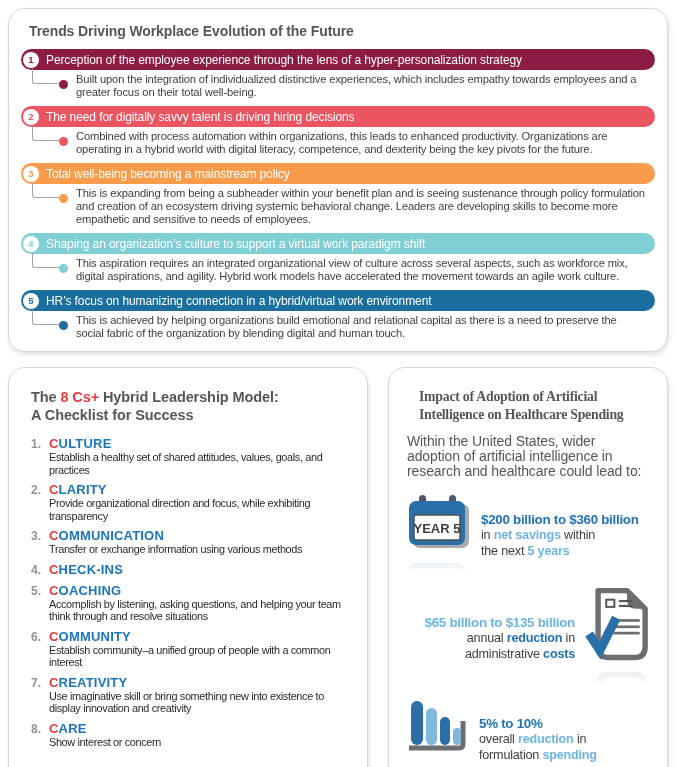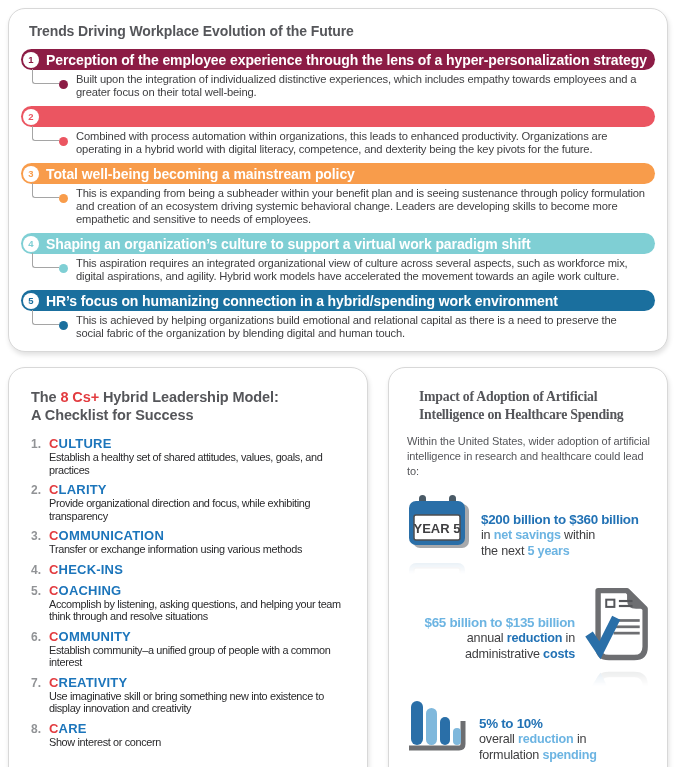--- a/index.html
+++ b/index.html
@@ -17,21 +17,21 @@
   .card{background:#fff;border:1px solid #D8D8D8;border-radius:17px;
     box-shadow:1px 3px 5px rgba(0,0,0,.12);}
   
   .trends{padding:12px 12px 4px 12px;}
   .trends h1{font-size:14px;color:var(--head);margin:2px 0 10px 8px;letter-spacing:-.1px}
   .trend-bar{height:21px;border-radius:11px;display:flex;align-items:center;
     padding:0 10px 0 2px;}
   .badge{width:16px;height:16px;border-radius:50%;background:#fff;font-size:9.5px;
     font-weight:700;display:flex;align-items:center;justify-content:center;
     margin-right:7px;flex:none;}
-  .trend-title{color:#fff;font-weight:700;font-size:14px;letter-spacing:-.1px;white-space:nowrap}
+  .trend-title{color:#fff;font-weight:400;font-size:12px;letter-spacing:-.1px;white-space:nowrap}
   .trend-desc{position:relative;margin:3px 8px 7px 55px;font-size:11.2px;
     line-height:13px;color:var(--body);letter-spacing:-.15px;}
   .connector{position:absolute;left:-44px;top:-4px;width:27px;height:15px;
     border-left:1.5px solid #A5A5A5;border-bottom:1.5px solid #A5A5A5;
     border-radius:0 0 0 3px;}
   .dot{position:absolute;left:-17px;top:7px;width:9px;height:9px;border-radius:50%;}
   
   .bottom{display:flex;gap:20px;margin-top:15px;}
   
   .leadership{width:360px;flex:none;padding:16px 20px 10px 22px;}
@@ -41,21 +41,21 @@
   .c-item{display:flex;margin-bottom:6px;}
   .c-marker{width:18px;flex:none;font-weight:700;color:#919396;font-size:12px;padding-top:1px;}
   .c-head{font-size:13px;font-weight:700;letter-spacing:.2px;line-height:15px;}
   .c-first{color:var(--red);} .c-rest{color:var(--cblue);}
   .c-desc{font-size:10.9px;line-height:12.5px;color:#2A2A2C;letter-spacing:-.35px;
     font-stretch:condensed;}
   
   .ai{flex:1;padding:16px 16px 12px 18px;}
   .ai h2{font-size:13.8px;font-weight:700;color:var(--head);line-height:18px;
     margin:4px 12px 10px;letter-spacing:-.25px;font-family:Liberation Serif, serif;}
-  .intro{font-size:11px;line-height:15px;color:var(--head);margin:0 0 14px;letter-spacing:-.1px;}
+  .intro{font-size:14px;line-height:15px;color:var(--head);margin:0 0 14px;letter-spacing:-.1px;}
   .stat{display:flex;align-items:center;gap:10px;margin-bottom:10px;}
   .stat-2{justify-content:flex-end;}
   .stat-2 .stat-text{text-align:right;}
   .big{font-size:13.4px;font-weight:700;letter-spacing:-.3px;line-height:17px;}
   .ln{font-size:12.6px;line-height:15.5px;color:var(--body);letter-spacing:-.2px;}
   .seg-db{color:var(--db);font-weight:700;}
   .seg-dr{color:var(--db);}
   .seg-lb{color:var(--lb);font-weight:700;}
   .seg-lr{color:var(--lb);}
   .iconcol{flex:none;}
@@ -80,20 +80,21 @@
         <div class="trend-desc">
           <span class="connector"></span>
           <span class="dot" style="background: rgb(140, 28, 69);"></span>
           <span>Built upon the integration of individualized distinctive experiences, which includes empathy towards employees and a greater focus on their total well-being.</span>
         </div>
       </div>
 
       <div class="trend">
         <div class="trend-bar" style="background: rgb(235, 85, 97);">
           <span class="badge" style="color: rgb(235, 85, 97);">2</span>
+          <span class="trend-title">The need for digitally savvy talent is driving hiring decisions</span>
         </div>
         <div class="trend-desc">
           <span class="connector"></span>
           <span class="dot" style="background: rgb(235, 85, 97);"></span>
           <span>Combined with process automation within organizations, this leads to enhanced productivity. Organizations are operating in a hybrid world with digital literacy, competence, and dexterity being the key pivots for the future.</span>
         </div>
       </div>
 
       <div class="trend">
         <div class="trend-bar" style="background: rgb(248, 156, 75);">
@@ -115,21 +116,21 @@
         <div class="trend-desc">
           <span class="connector"></span>
           <span class="dot" style="background: rgb(127, 207, 212);"></span>
           <span>This aspiration requires an integrated organizational view of culture across several aspects, such as workforce mix, digital aspirations, and agility. Hybrid work models have accelerated the movement towards an agile work culture.</span>
         </div>
       </div>
 
       <div class="trend">
         <div class="trend-bar" style="background: rgb(26, 111, 158);">
           <span class="badge" style="color: rgb(26, 111, 158);">5</span>
-          <span class="trend-title">HR’s focus on humanizing connection in a hybrid/spending work environment</span>
+          <span class="trend-title">HR’s focus on humanizing connection in a hybrid/virtual work environment</span>
         </div>
         <div class="trend-desc">
           <span class="connector"></span>
           <span class="dot" style="background: rgb(26, 111, 158);"></span>
           <span>This is achieved by helping organizations build emotional and relational capital as there is a need to preserve the social fabric of the organization by blending digital and human touch.</span>
         </div>
       </div>
 
   </section>
 

